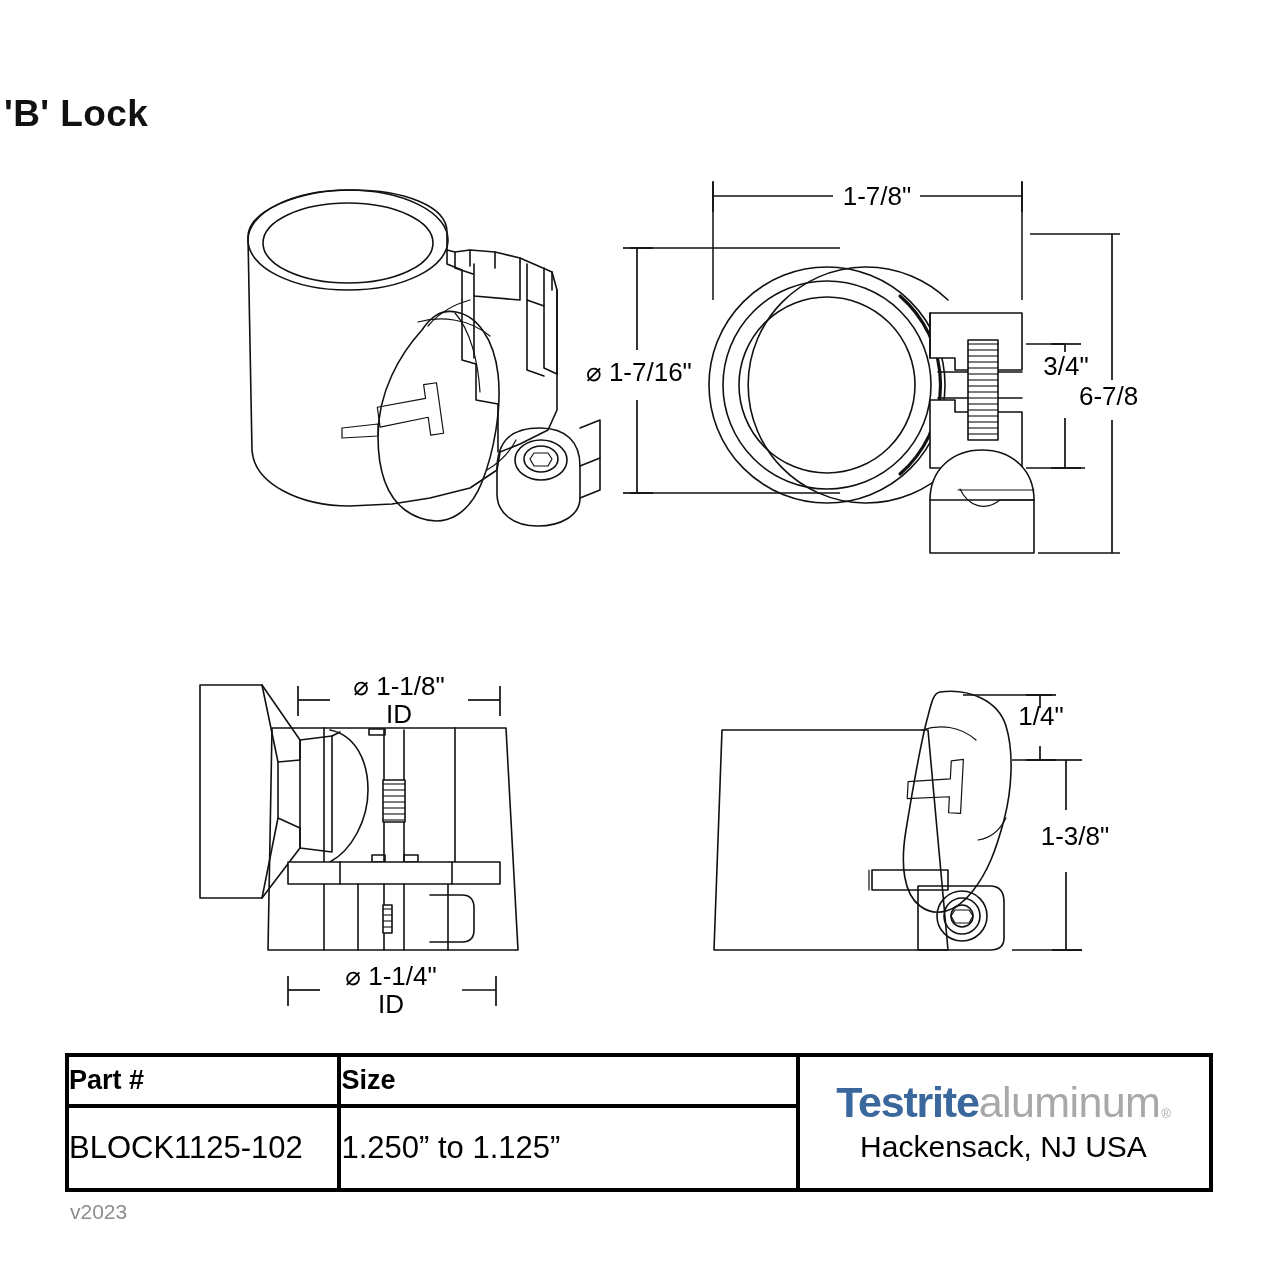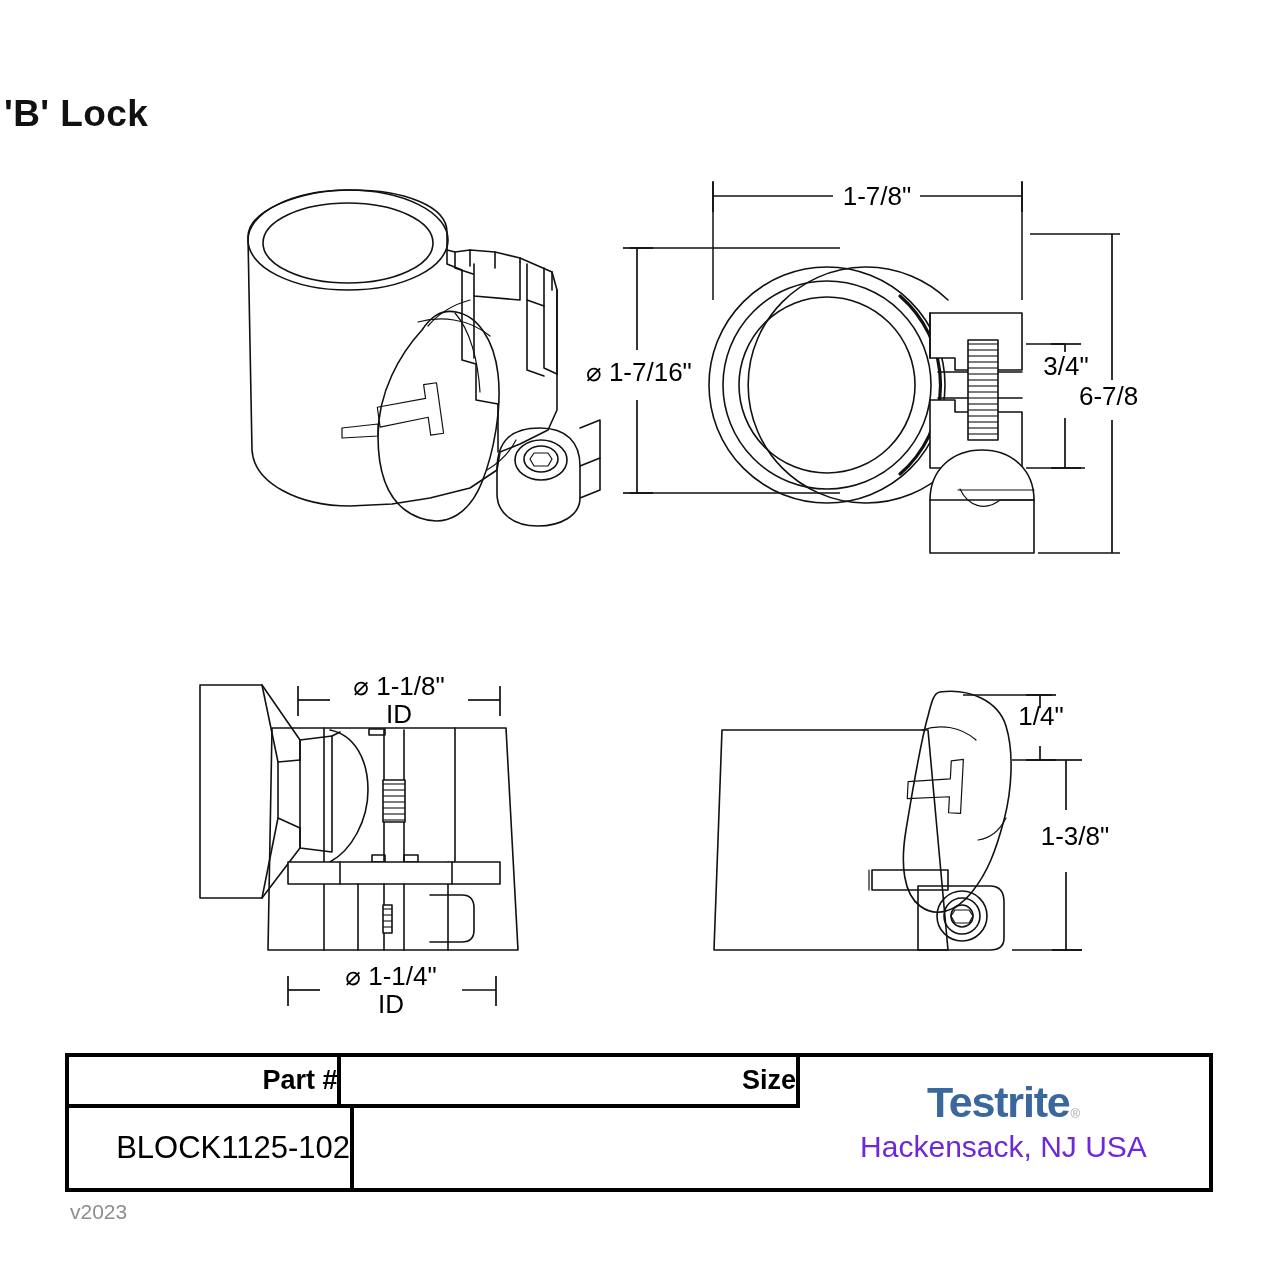--- a/index.html
+++ b/index.html
@@ -115,21 +115,21 @@
   .tbl-row.head {
     height: 51px;
   }
   .tbl-row.body {
     height: 80px;
   }
   .cell {
     box-sizing: border-box;
     display: flex;
     align-items: center;
-    justify-content: flex-end;
+    justify-content: flex-start;
     overflow: hidden;
   }
   .col-part   { width: 285px; }
   .col-size   { width: 480px; }
   .col-logo   { width: 428px; }
 
   .col-part, .col-size {
     border-right: 4px solid #000000;
   }
   .tbl-row.head .col-part,
@@ -176,21 +176,21 @@
   }
   #logo-reg {
     font-size: 13px;
     color: #a8a8a8;
     margin-left: 1px;
     align-self: flex-end;
     padding-bottom: 4px;
   }
   #logo-city {
     font-size: 30px;
-    color: #6d28d9;
+    color: #000000;
     margin-top: 6px;
   }
 
   
   #version {
     position: absolute;
     left: 70px;
     top: 1200px;
     font-size: 21px;
     color: #8d8d8d;
@@ -498,26 +498,30 @@
       </div>
       <div class="cell col-size">
         <span class="head-text">Size</span>
       </div>
       <div class="cell col-logo"></div>
     </div>
     <div class="tbl-row body">
       <div class="cell col-part">
         <span class="body-text">BLOCK1125-102</span>
       </div>
+      <div class="cell col-size">
+        <span class="body-text">1.250” to 1.125”</span>
+      </div>
       <div class="cell col-logo"></div>
     </div>
 
     <div class="cell" id="logo-cell" style="position:absolute; right:0; top:0; width:428px;padding-left:17px;">
       <div id="logo-wrap">
         <span id="logo-testrite">Testrite</span>
+        <span id="logo-aluminum">aluminum</span>
         <span id="logo-reg">®</span>
       </div>
       <div id="logo-city">Hackensack, NJ USA</div>
     </div>
   </div>
 
   <div id="version">v2023</div>
 
 </div>
 

